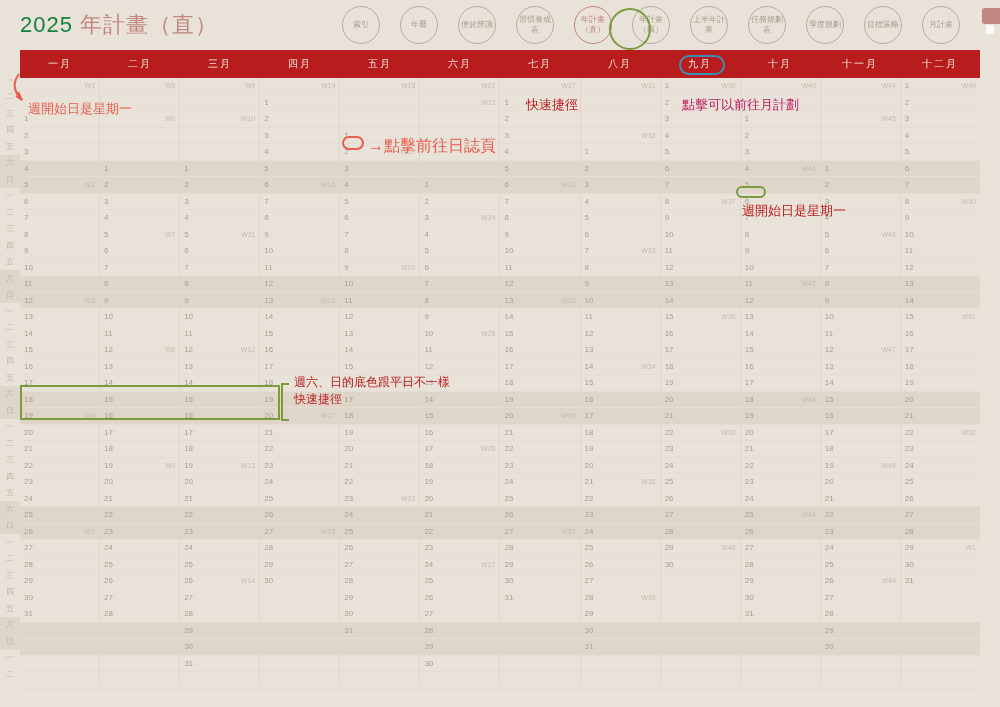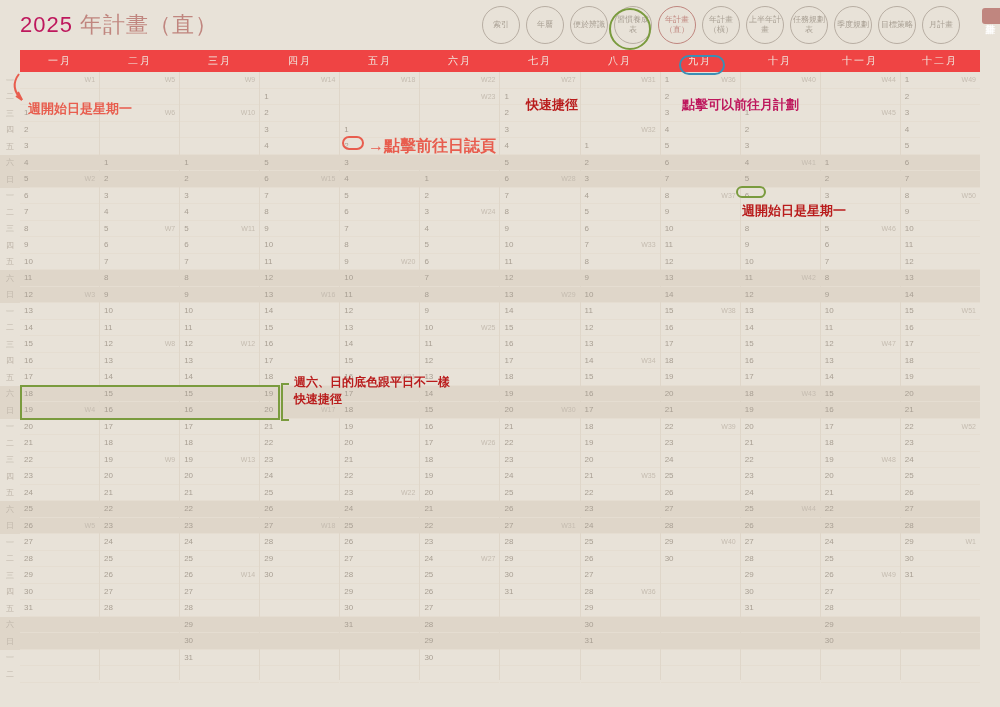--- a/index.html
+++ b/index.html
@@ -1,35 +1,35 @@
 <!DOCTYPE html>
 <html><head>
 <meta charset="utf-8">
 <style>
 *{margin:0;padding:0;box-sizing:border-box}
 body{font-family:"Helvetica Neue",Arial,sans-serif;background:#e8e2d8;width:1000px;height:707px;overflow:hidden;position:relative}
 .header{display:flex;align-items:center;padding:10px 20px;height:50px}
 .title{font-size:22px;color:#c0867f;font-weight:300;letter-spacing:1px}
-.title-year{color:#be185d}
-.nav{display:flex;gap:6px;margin-left:auto;margin-right:20px}
+.title-year{color:#15803d}
+.nav{display:flex;gap:20px;margin-left:auto;margin-right:20px}
 .nav-btn{width:38px;height:38px;border-radius:50%;border:1px solid #b8aea3;background:none;font-size:8px;color:#a89f93;display:flex;align-items:center;justify-content:center;text-align:center;line-height:1.2;cursor:pointer;position:relative}
 .nav-btn.active{border-color:#c0867f;color:#c0867f}
 .side-tab{position:absolute;right:0;top:8px;width:18px;background:#c0867f;color:#fff;font-size:10px;writing-mode:vertical-rl;padding:8px 3px;text-align:center;border-radius:3px 0 0 3px}
-.months{display:flex;background:#ef4444;height:22px;margin-left:20px;margin-right:20px}
+.months{display:flex;background:#b91c1c;height:28px;margin-left:20px;margin-right:20px}
 .month-h{flex:1;color:#f0e9e0;font-size:10px;display:flex;align-items:center;justify-content:center;letter-spacing:2px}
 .day-col{position:absolute;left:0;top:72px;width:20px}
 .day-lbl{height:16.5px;font-size:8px;color:#bfb6aa;display:flex;align-items:center;justify-content:center}
 .day-lbl.weekend{background:#dfd6c9}
 .grid{margin-left:20px;margin-right:20px;display:flex;height:608px}
 .col{flex:1;border-right:1px solid #dfd6c9;position:relative}
 .col:last-child{border-right:none}
 .cell{height:16.5px;border-bottom:1px solid #e5ddd1;font-size:8px;color:#a89f93;padding-left:4px;display:flex;align-items:center;position:relative}
 .cell.weekend{background:#dfd6c9}
 .cell .wk{position:absolute;right:4px;font-size:7px;color:#c5bcb0}
-.ann{position:absolute;pointer-events:none;font-family:"Comic Sans MS",cursive;font-weight:bold;font-size:13px;z-index:10}
+.ann{position:absolute;pointer-events:none;font-family:"Comic Sans MS",cursive;font-weight:normal;font-size:13px;z-index:10}
 .ann.red{color:#e85d4e}
 .ann.green{color:#b91c1c}
 .ann.blue{color:#be185d}
 .circle-green{position:absolute;border:2px solid #7a9b3e;border-radius:50%;z-index:9;pointer-events:none}
 .circle-red{position:absolute;border:2px solid #e85d4e;border-radius:50%;z-index:9;pointer-events:none}
 .circle-blue{position:absolute;border:2px solid #3a8fb5;border-radius:50%;z-index:9;pointer-events:none}
 .rect-green{position:absolute;border:2px solid #7a9b3e;z-index:9;pointer-events:none}
 .bracket{position:absolute;border-left:2px solid #7a9b3e;border-top:2px solid #7a9b3e;border-bottom:2px solid #7a9b3e;z-index:9;pointer-events:none}
 </style>
 </head>

